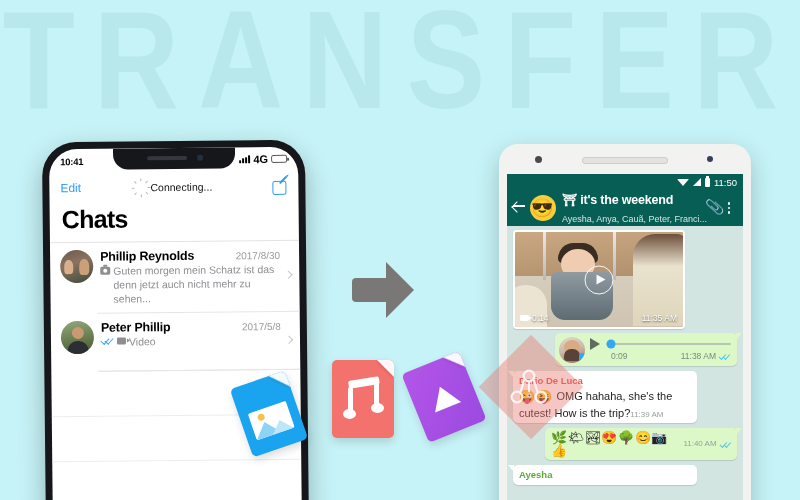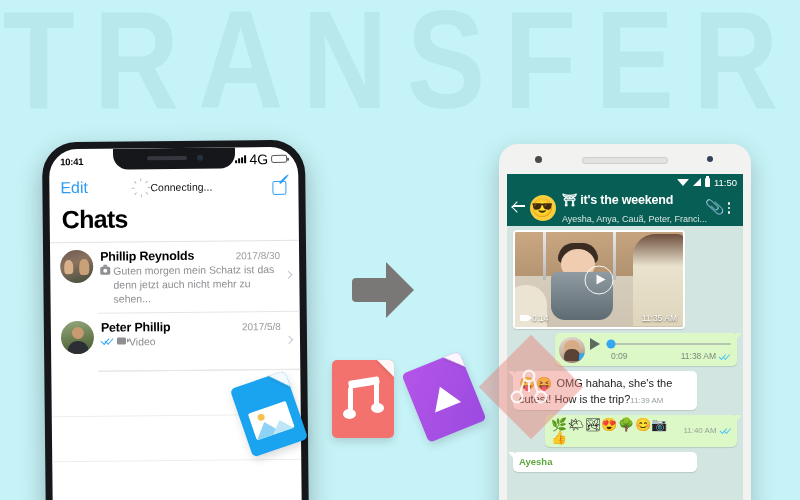--- a/index.html
+++ b/index.html
@@ -77,37 +77,37 @@
   .ios-time { width: 52px; letter-spacing: -0.2px; }
   .ios-status-right {
     margin-left: auto; display: flex; align-items: center; gap: 3px;
   }
   .sig-bars { display: flex; align-items: flex-end; gap: 1px; height: 8px; }
   .sig-bars i { display:block; width: 2px; background: #000; border-radius: .5px; }
   .sig-bars i:nth-child(1){height:3px}
   .sig-bars i:nth-child(2){height:5px}
   .sig-bars i:nth-child(3){height:6.5px}
   .sig-bars i:nth-child(4){height:8px}
-  .ios-net { font-size: 14px; font-weight: normal; }
+  .ios-net { font-size: 11px; font-weight: bold; }
   .battery {
     width: 16px; height: 8px; border: 1px solid #5a5a5a; border-radius: 2.4px;
     position: relative; padding: 1px; box-sizing: border-box;
   }
   .battery::after {
     content:''; position:absolute; right:-2.6px; top: 2px;
     width: 1.6px; height: 3.4px; background: #5a5a5a; border-radius: 0 1px 1px 0;
   }
   .battery-fill { height: 100%; width: 62%; background: #4cd264; border-radius: 1.2px; }
 
   .ios-navbar {
     display: flex; align-items: center;
     height: 30px; padding: 0 11px;
     position: relative;
   }
-  .ios-edit { color: #2d9cf5; font-size: 16px; }
+  .ios-edit { color: #2d9cf5; font-size: 12px; }
   .ios-connecting {
     position: absolute; left: 0; right: 0;
     display: flex; align-items: center; justify-content: center;
     gap: 4px;
     font-size: 10.5px; color: #111; font-weight: 500;
   }
   .spinner {
     width: 11px; height: 11px; position: relative; display: inline-block;
   }
   .spinner i {
@@ -754,20 +754,21 @@
               <span class="dbl-check">
                   <span class="c1"></span>
                   <span class="c2"></span>
                 </span>
             </span>
           </span>
         </span>
       </div>
 
       <div class="bubble bub-in" style="width:172px">
+        <div class="bub-sender sender-dario">Dario De Luca</div>
         <div class="bub-text"><span class="emo">😜😝</span> <span>OMG hahaha, she's the cutest! How is the trip?</span><span class="bub-time">11:39 AM</span></div>
       </div>
 
       <div class="bubble bub-out emoji-bubble" style="width:fit-content">
         <span class="emo-run">🌿🌤🏞😍🌳😊📷👍</span>
         <span class="bub-time">11:40 AM</span>
         <span class="dbl-check" style="margin-left:3px">
             <span class="c1"></span>
             <span class="c2"></span>
           </span>

